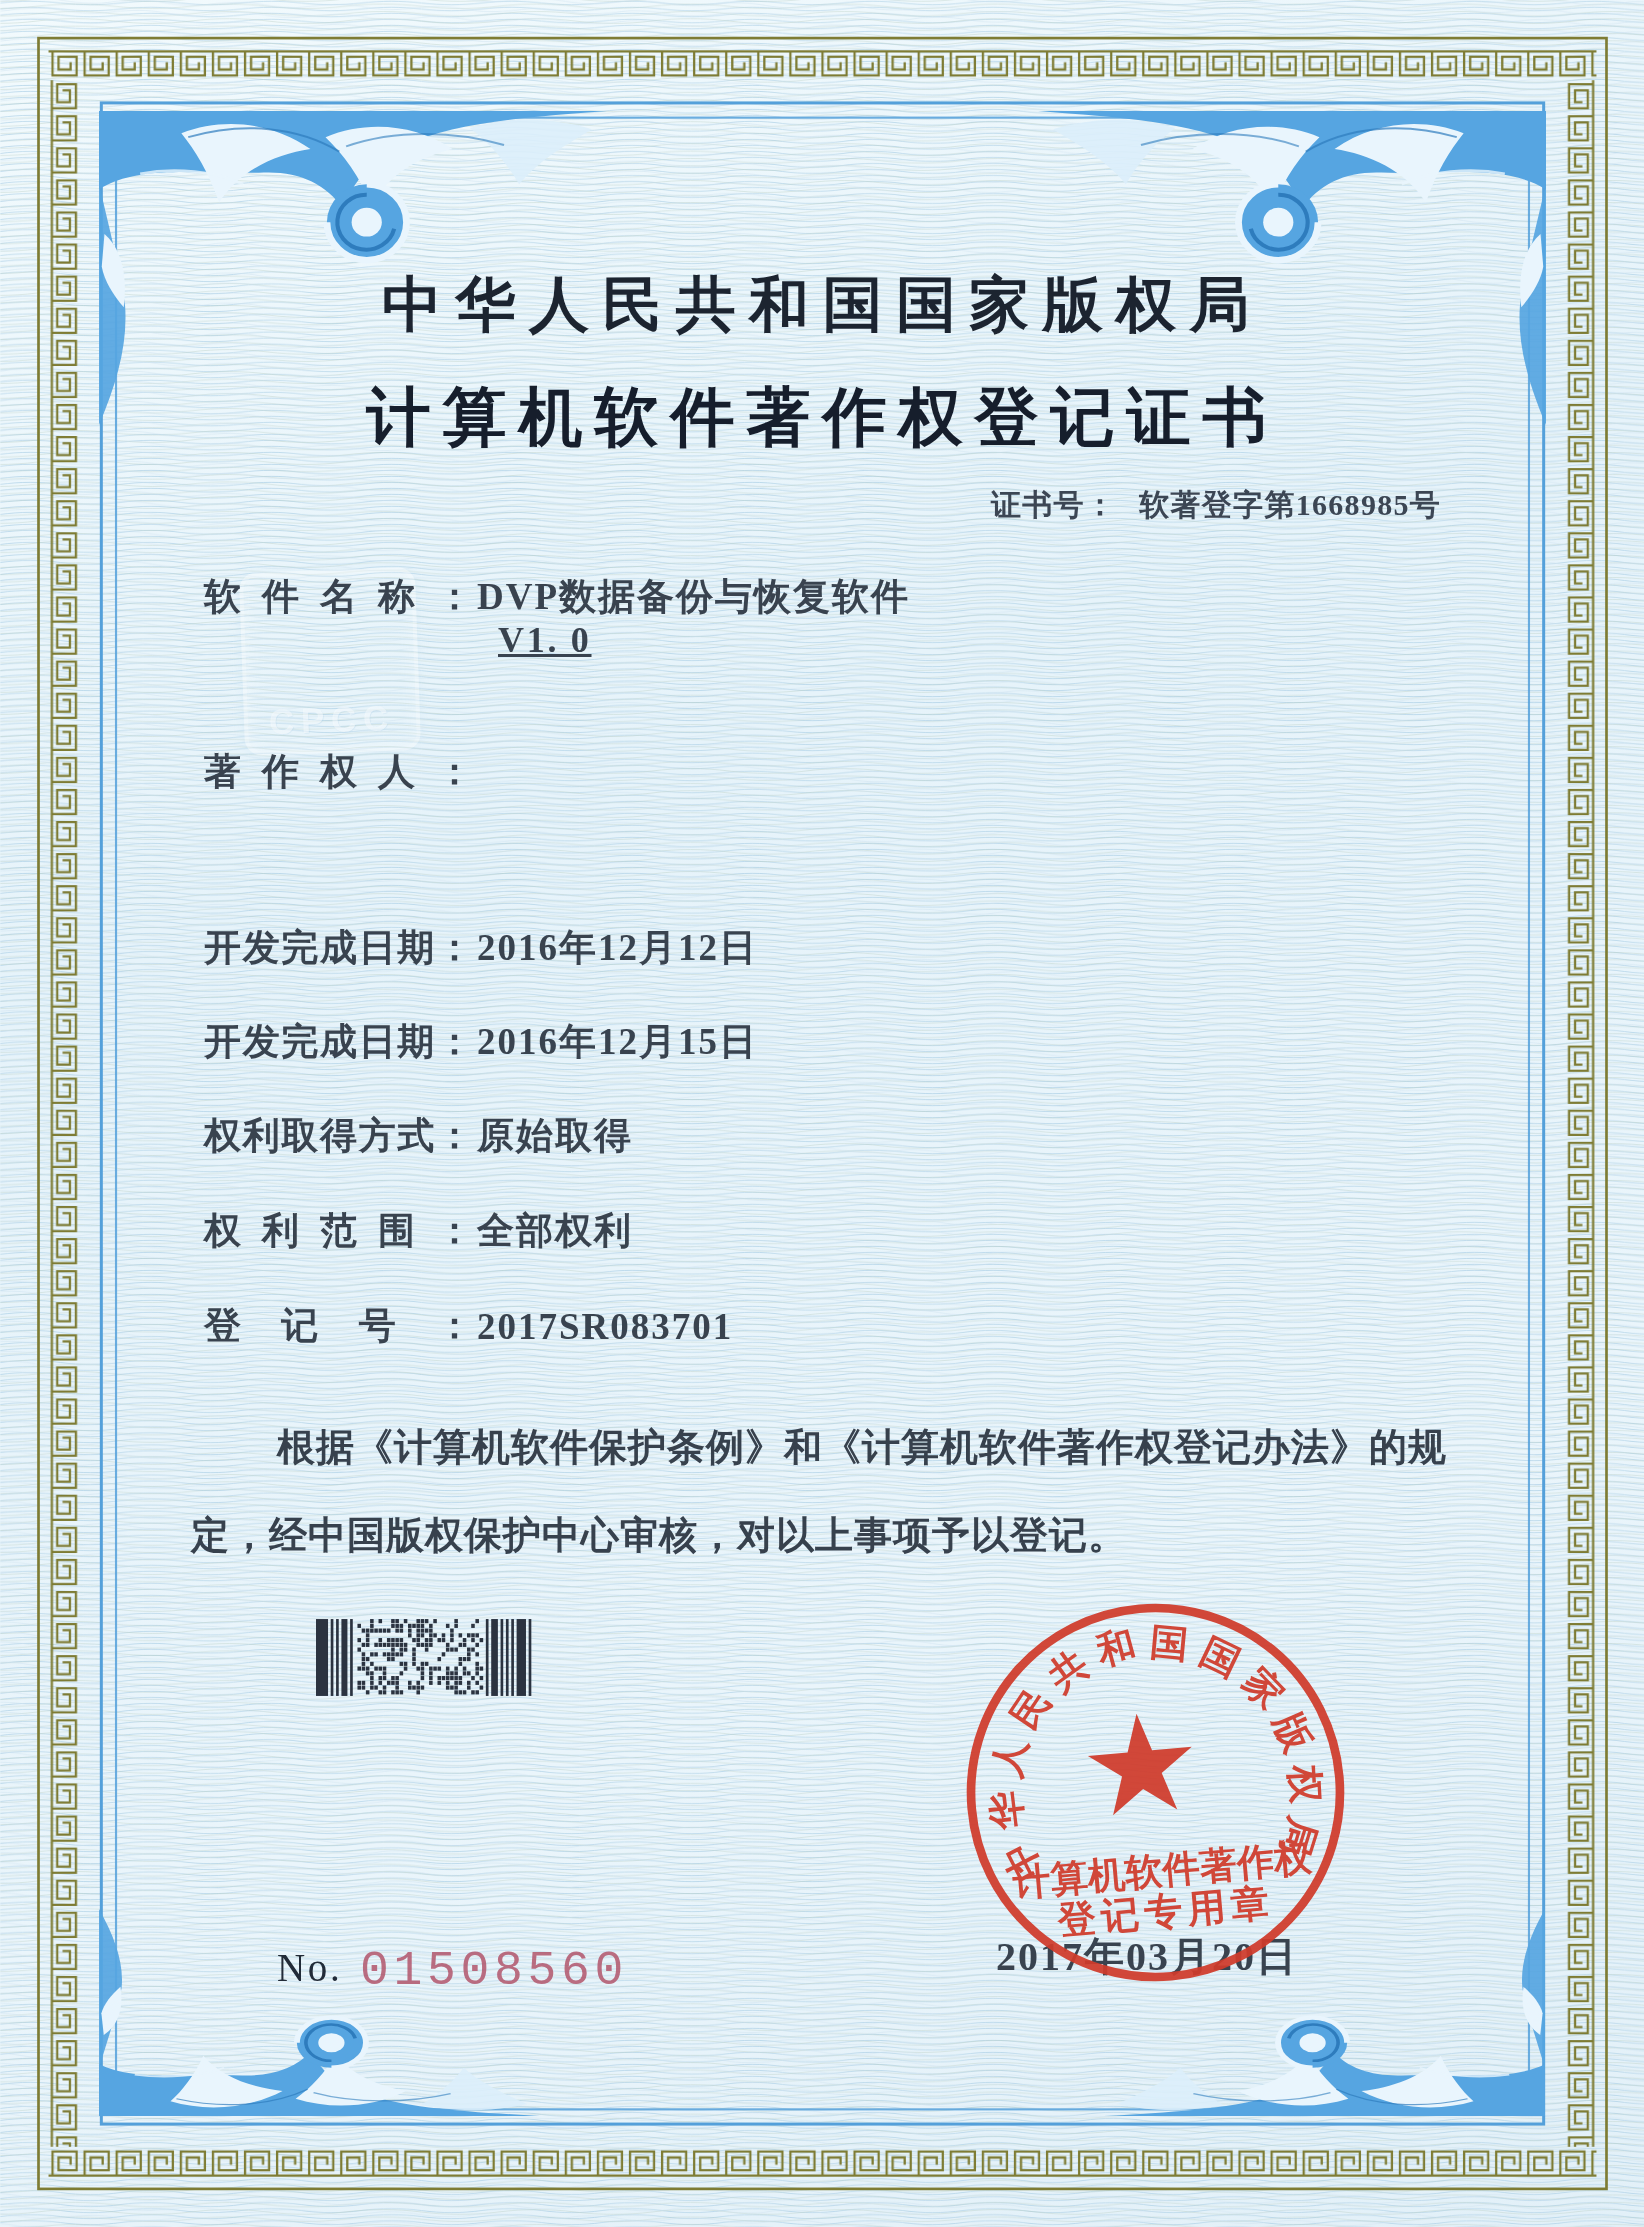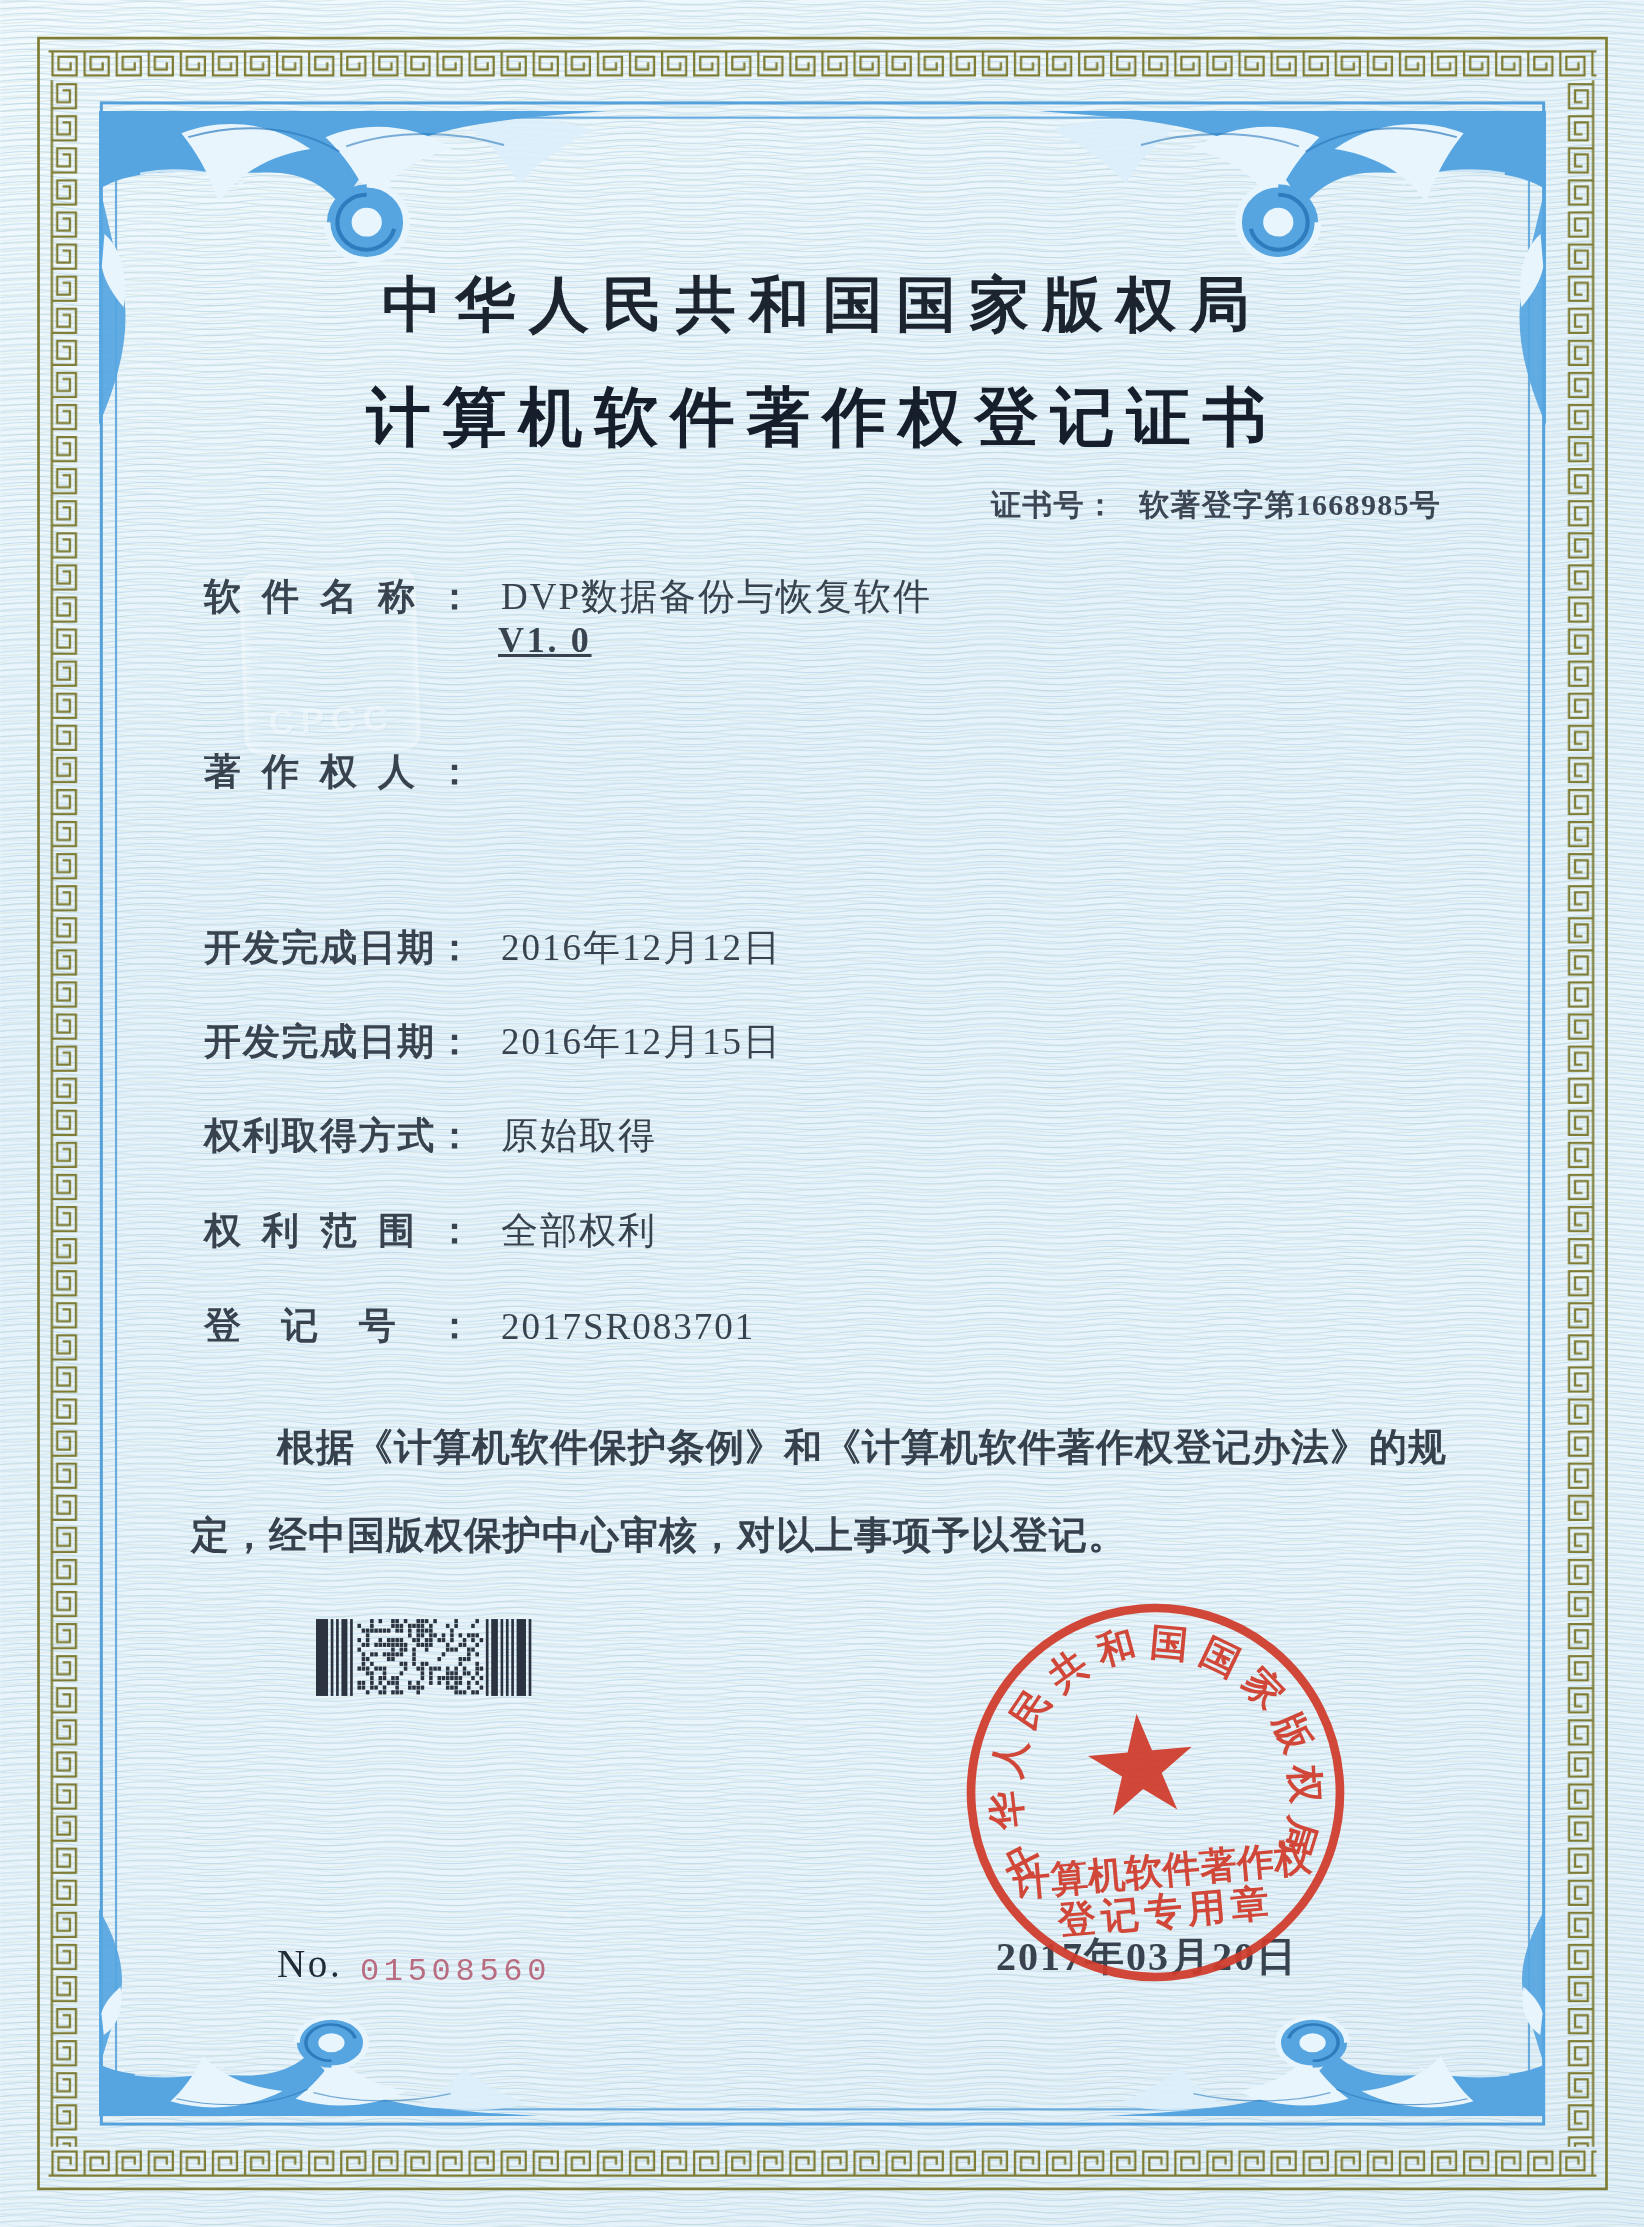--- a/index.html
+++ b/index.html
@@ -8,26 +8,26 @@
         font-family:"Liberation Serif",serif;}
   svg.layer{position:absolute;left:0;top:0;}
   .abs{position:absolute;line-height:1;white-space:nowrap;}
   .title1{font-size:60px;font-weight:700;letter-spacing:13.4px;color:#1c2430;width:1645px;text-align:center;}
   .title2{font-size:64px;font-weight:700;letter-spacing:12px;color:#161e2c;width:1645px;text-align:center;}
   .certno{font-size:30px;color:#3c4654;letter-spacing:1.3px;font-weight:700;}
   .certno .gap{display:inline-block;width:23px;}
   .row{position:absolute;left:204px;display:flex;align-items:center;}
   .flabel{display:inline-block;width:269px;font-size:37px;font-weight:700;color:#39434f;
           text-align:justify;text-align-last:justify;letter-spacing:0;}
-  .fvalue{display:inline-block;margin-left:28px;font-size:37px;font-weight:400;color:#39434f;letter-spacing:2px;}
+  .fvalue{display:inline-block;margin-left:4px;font-size:37px;font-weight:700;color:#39434f;letter-spacing:2px;}
   .fvalue2{font-size:36px;font-weight:700;color:#39434f;letter-spacing:2.7px;text-decoration:underline;}
   .statement{position:absolute;left:191px;top:1403px;width:1270px;font-size:38px;font-weight:700;
              color:#37414d;line-height:88px;letter-spacing:1px;text-indent:86px;white-space:normal;}
   .serial-label{font-size:39px;color:#222b38;letter-spacing:2.7px;}
-  .serial-num{font-family:"Liberation Mono",monospace;font-size:32px;color:#b2566c;letter-spacing:4.7px;margin-left:17.4px;position:relative;top:2.7px;opacity:.85;}
+  .serial-num{font-family:"Liberation Mono",monospace;font-size:48px;color:#b2566c;letter-spacing:4.7px;margin-left:17.4px;position:relative;top:2.7px;opacity:.85;}
   .issue-date{font-size:40px;color:#39434f;letter-spacing:2px;font-weight:700;}
   .seal-svg{position:absolute;left:955px;top:1592px;transform:rotate(-5deg);opacity:.93;}
   .seal-text{font-family:"Liberation Sans",sans-serif;font-weight:700;}
   .emboss{position:absolute;left:242px;top:570px;width:168px;height:175px;border:4.7px solid rgba(255,255,255,.55);
           border-radius:17.4px;transform:rotate(-2deg);box-shadow:0 0 10.7px rgba(195,222,240,.55), inset 0 0 14.7px rgba(255,255,255,.5);opacity:.55;}
   .emboss-text{position:absolute;left:0;right:0;bottom:9.4px;text-align:center;font-family:"Liberation Sans",sans-serif;
                font-weight:700;font-size:35px;letter-spacing:6.7px;color:rgba(255,255,255,.8);
                text-shadow:0.7px 0.7px 0.7px rgba(170,205,230,.6);}
   .orn{position:absolute;}
   .orn-tr{transform:scaleX(-1);}

